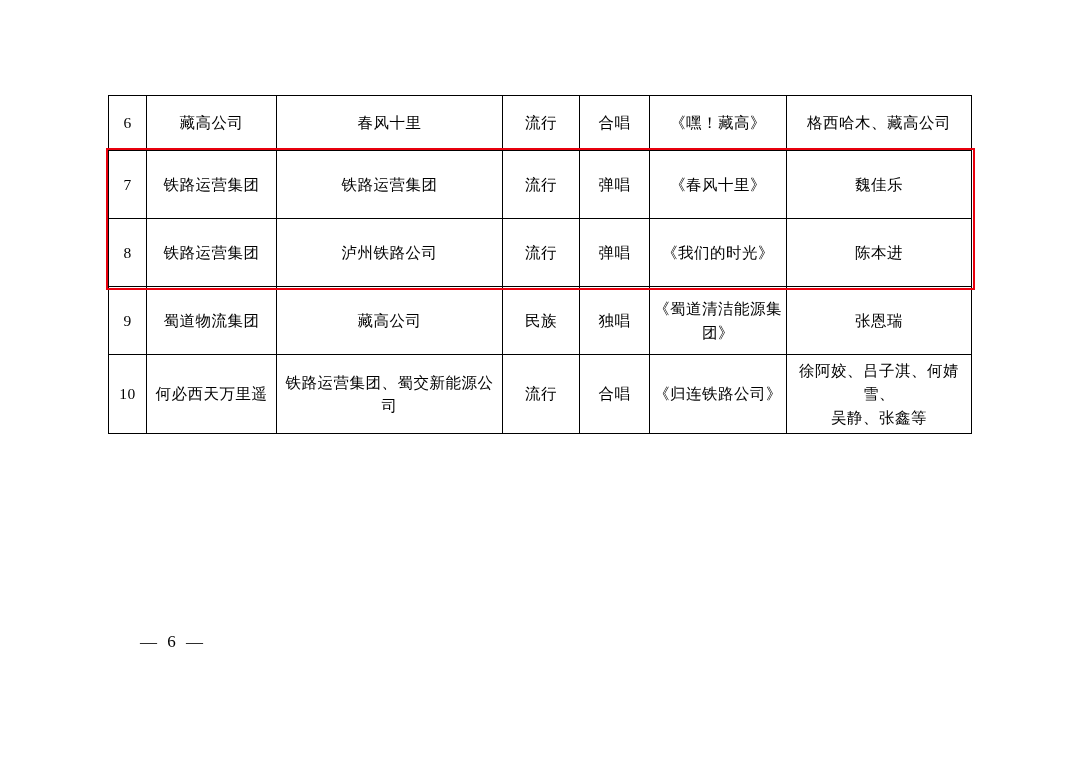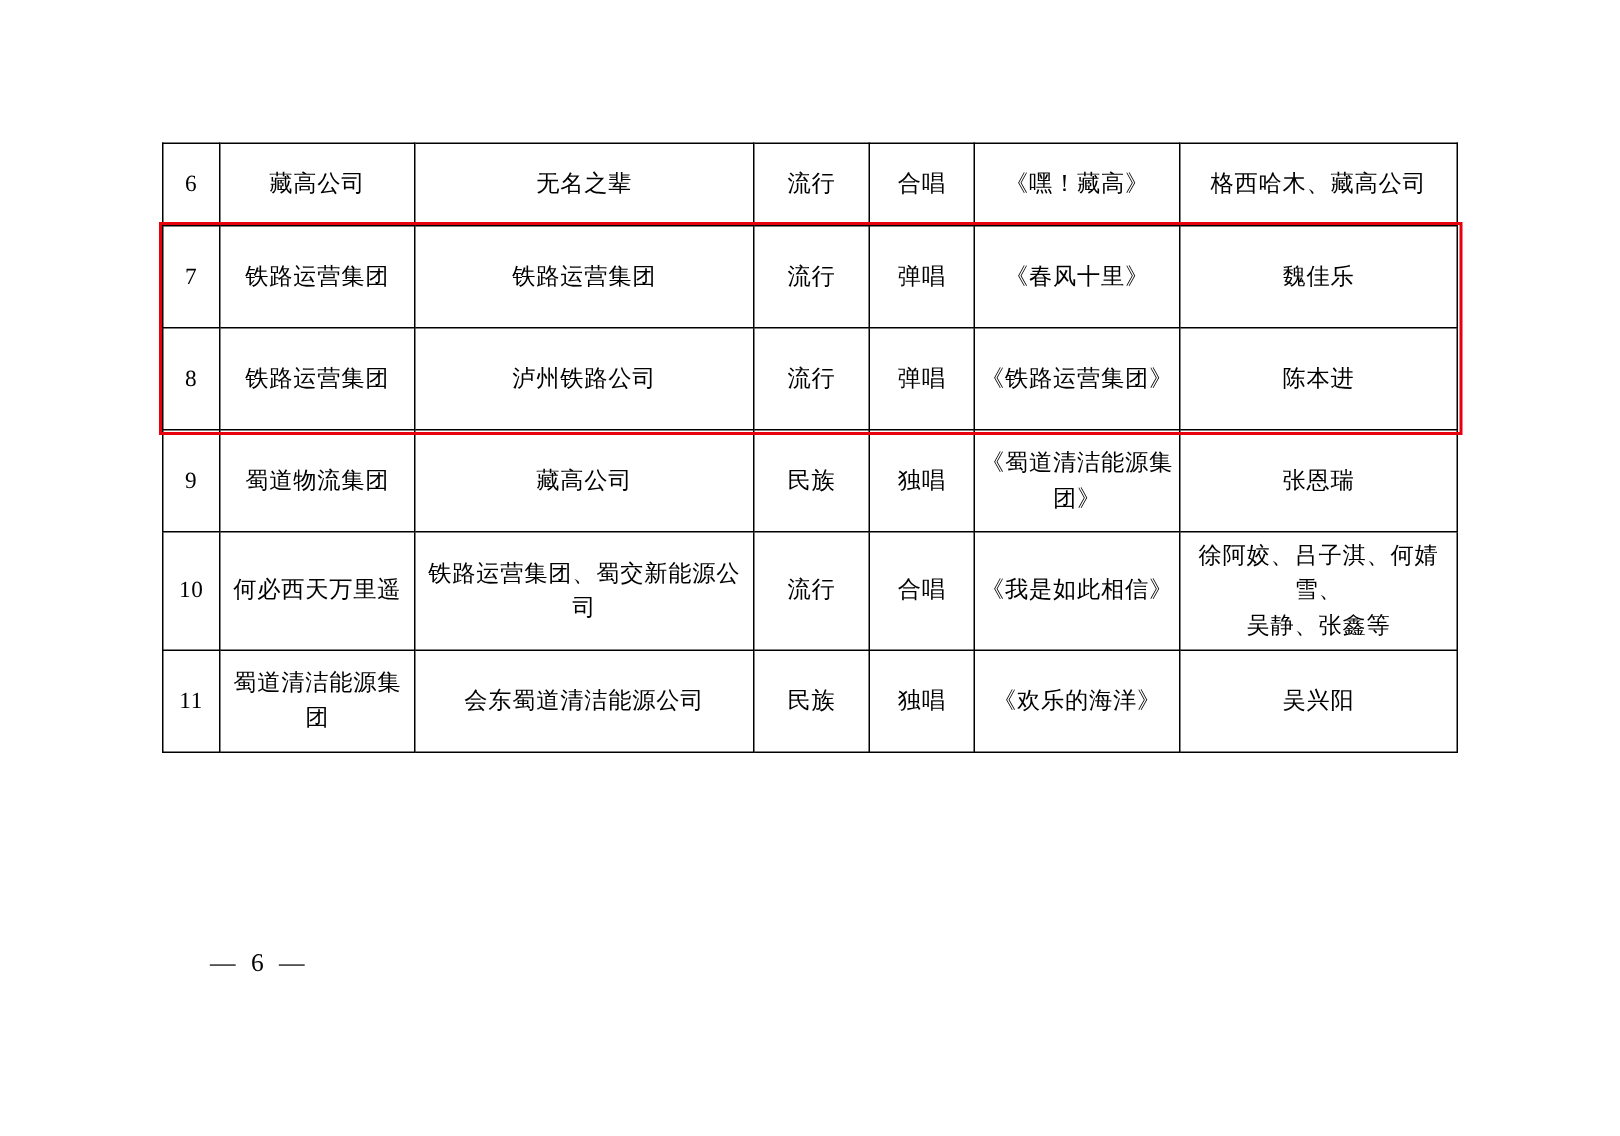--- a/index.html
+++ b/index.html
@@ -90,70 +90,61 @@
           <col class="c2">
           <col class="c3">
         <col class="c4">
           <col class="c5">
           <col class="c6">
       </colgroup>
       <tbody>
         <tr class="r-h">
           <td>6</td>
           <td>藏高公司</td>
-          <td>无名之辈</td>
+          <td>春风十里</td>
           <td>流行</td>
           <td>合唱</td>
           <td>《嘿！藏高》</td>
           <td>格西哈木、藏高公司</td>
         </tr>
         <tr class="r-t">
           <td>7</td>
           <td>铁路运营集团</td>
           <td>铁路运营集团</td>
           <td>流行</td>
           <td>弹唱</td>
           <td>《春风十里》</td>
           <td>魏佳乐</td>
         </tr>
         <tr class="r-t">
           <td>8</td>
           <td>铁路运营集团</td>
           <td>泸州铁路公司</td>
           <td>流行</td>
           <td>弹唱</td>
-          <td>《铁路运营集团》</td>
+          <td>《我们的时光》</td>
           <td>陈本进</td>
         </tr>
         <tr class="r-t">
           <td>9</td>
           <td>蜀道物流集团</td>
           <td>藏高公司</td>
           <td>民族</td>
           <td>独唱</td>
           <td>《蜀道清洁能源集团》</td>
           <td>张恩瑞</td>
         </tr>
         <tr class="r-t">
           <td>10</td>
           <td>何必西天万里遥</td>
           <td>铁路运营集团、蜀交新能源公司</td>
           <td>流行</td>
           <td>合唱</td>
-          <td>《我是如此相信》</td>
+          <td>《归连铁路公司》</td>
           <td class="cell-multiline">徐阿姣、吕子淇、何婧雪、<br>吴静、张鑫等</td>
-        </tr>
-        <tr class="r-t">
-          <td>11</td>
-          <td>蜀道清洁能源集团</td>
-          <td>会东蜀道清洁能源公司</td>
-          <td>民族</td>
-          <td>独唱</td>
-          <td>《欢乐的海洋》</td>
-          <td>吴兴阳</td>
         </tr>
       </tbody>
     </table>
     <div class="highlight-box" id="hl" style="left: -2.5px; top: 52.5px; width: 869px; height: 142px; border-color: rgb(232, 0, 13);"></div>
   </div>
 
   <div class="page-number">— 6 —</div>
 
 </div>
 

